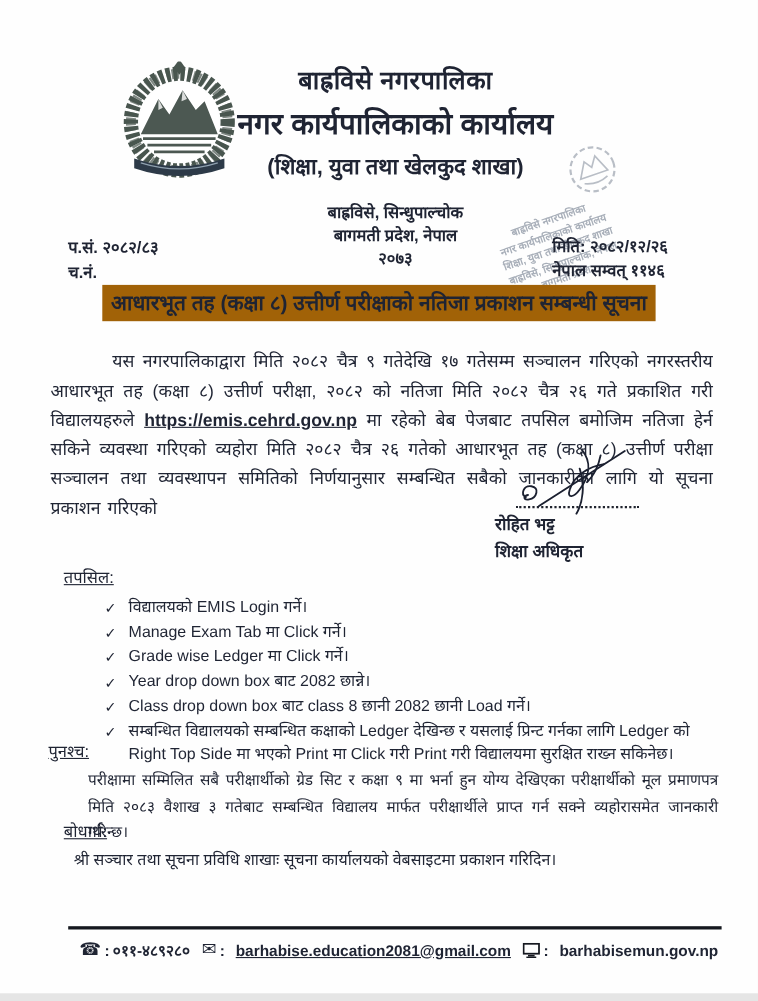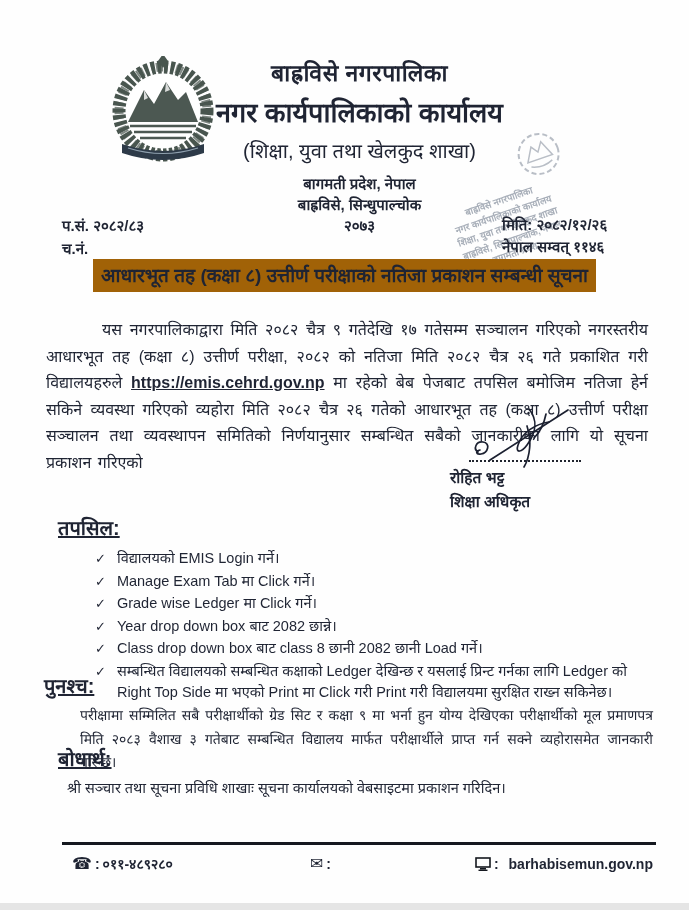--- a/index.html
+++ b/index.html
@@ -5,21 +5,21 @@
   html,body{margin:0;padding:0;background:#e9e9e9;}
   .page{
     position:relative;width:689px;height:910px;background:#fefefe;
     font-family:"Liberation Sans","DejaVu Sans",sans-serif;
     color:#1f2433;overflow:hidden;margin:0 auto;
   }
   
   .letterhead{position:absolute;top:56px;left:30px;right:0;text-align:center;z-index:2;}
   .lh-muni{font-size:23px;font-weight:bold;letter-spacing:.5px;margin-bottom:5px;}
   .lh-office{font-size:27px;font-weight:bold;margin-bottom:7px;}
-  .lh-branch{font-size:20px;font-weight:normal;margin-bottom:9px;}
+  .lh-branch{font-size:20px;font-weight:bold;margin-bottom:19px;}
   .lh-addr{font-size:15px;font-weight:bold;line-height:21px;}
   .lh-year{font-size:15px;font-weight:bold;line-height:21px;}
   .logo{position:absolute;left:106px;top:56px;width:114px;height:114px;z-index:3;}
   
   .stamp{
     position:absolute;left:412px;top:146px;width:180px;z-index:1;
     transform:rotate(-19deg);color:#99a1ad;text-align:center;
     font-size:9.5px;line-height:13.5px;font-weight:bold;opacity:.85;
   }
   .stamp-emblem{width:46px;height:46px;margin:0 14px 2px auto;display:block;opacity:.8;}
@@ -39,21 +39,21 @@
     word-spacing:2px;
   }
   .link{font-weight:bold;text-decoration:underline;}
   
   .sig{position:absolute;left:450px;top:406px;width:150px;text-align:left;z-index:3;}
   .sig svg{display:block;margin:0 auto;}
   .sig-dots{width:112px;margin:-8px auto 4px;border-bottom:2.5px dotted #20242e;height:0;}
   .sig-name{font-size:15.5px;font-weight:bold;line-height:24px;}
   .sig-post{font-size:15.5px;font-weight:bold;line-height:24px;}
   
-  .sec-head{font-size:20px;font-weight:bold;text-decoration:underline;}
+  .sec-head{font-size:15px;font-weight:normal;text-decoration:underline;}
   .tapasil{position:absolute;left:58px;top:514px;right:40px;z-index:2;}
   .tapasil ul{list-style:none;margin:7px 0 0;padding:0 0 0 37px;}
   .tapasil li{display:flex;gap:11px;font-size:14.5px;line-height:21.5px;margin-bottom:1px;}
   .check{flex:0 0 auto;font-size:13px;line-height:21.5px;}
   .punascha{position:absolute;left:44px;top:672px;right:36px;z-index:2;}
   .punascha p{margin:5px 0 0 36px;font-size:14px;line-height:23.5px;text-align:justify;word-spacing:1.5px;}
   .bodhartha{position:absolute;left:44px;top:745px;right:40px;z-index:2;}
   .bodhartha .sec-head{margin-left:14px;}
   .bodhartha p{margin:5px 0 0 23px;font-size:14.5px;line-height:22px;}
   
@@ -84,22 +84,22 @@
     <path d="M38 34 L42 42 L38 44 Z M60 26 L64 34 L59 36 Z" fill="#ffffff" opacity=".8"></path>
     <path d="M24 70 H90 M28 76 H86 M34 82 H80" stroke="#4c5852" stroke-width="2.5"></path>
     <path d="M16 88 Q57 102 98 88 L98 97 Q57 111 16 97 Z" fill="#2d3a48"></path>
     <path d="M22 92 Q57 103 92 92" stroke="#8fa0ae" stroke-width="1.2" fill="none"></path>
   </svg>
 
   <div class="letterhead">
     <div class="lh-muni">बाह्रविसे नगरपालिका</div>
     <div class="lh-office">नगर कार्यपालिकाको कार्यालय</div>
     <div class="lh-branch">(शिक्षा, युवा तथा खेलकुद शाखा)</div>
+    <div class="lh-addr">बाह्रविसे, सिन्धुपाल्चोक</div>
     <div class="lh-addr">बागमती प्रदेश, नेपाल</div>
-    <div class="lh-addr">बाह्रविसे, सिन्धुपाल्चोक</div>
     <div class="lh-year">२०७३</div>
   </div>
 
   <div class="stamp">
     <svg class="stamp-emblem" viewBox="0 0 46 46" aria-hidden="true">
       <circle cx="23" cy="23" r="20" fill="none" stroke="#99a1ad" stroke-width="2" stroke-dasharray="5 3"></circle>
       <path d="M10 28 L18 14 L23 21 L29 12 L36 28 Z" fill="none" stroke="#99a1ad" stroke-width="1.5"></path>
       <path d="M12 33 Q23 38 34 33" fill="none" stroke="#99a1ad" stroke-width="1.5"></path>
     </svg>
     <div>बाह्रविसे नगरपालिका</div>
@@ -181,21 +181,21 @@
   </div>
 
   <div class="foot-rule"></div>
   <div class="contacts">
     <div class="contact">
       <span class="glyph">☎</span>
         <span>:</span>
         <span>०११-४८९२८०</span>
     </div>
     <div class="contact">
-      <span class="glyph">✉</span><span>:</span>&nbsp;
+      <span class="glyph">✉</span><span>:</span>&nbsp;<span class="underlined">barhabise.education2081@gmail.com</span>
     </div>
     <div class="contact">
       <svg width="16" height="14" viewBox="0 0 16 14" aria-hidden="true">
         <rect x="1" y="1" width="14" height="9" fill="none" stroke="#15181f" stroke-width="1.6"></rect>
         <rect x="5" y="11" width="6" height="1.6" fill="#15181f"></rect>
         <rect x="3.5" y="12.6" width="9" height="1.4" fill="#15181f"></rect>
       </svg><span>:</span>&nbsp;<span>barhabisemun.gov.np</span>
     </div>
   </div>
 

